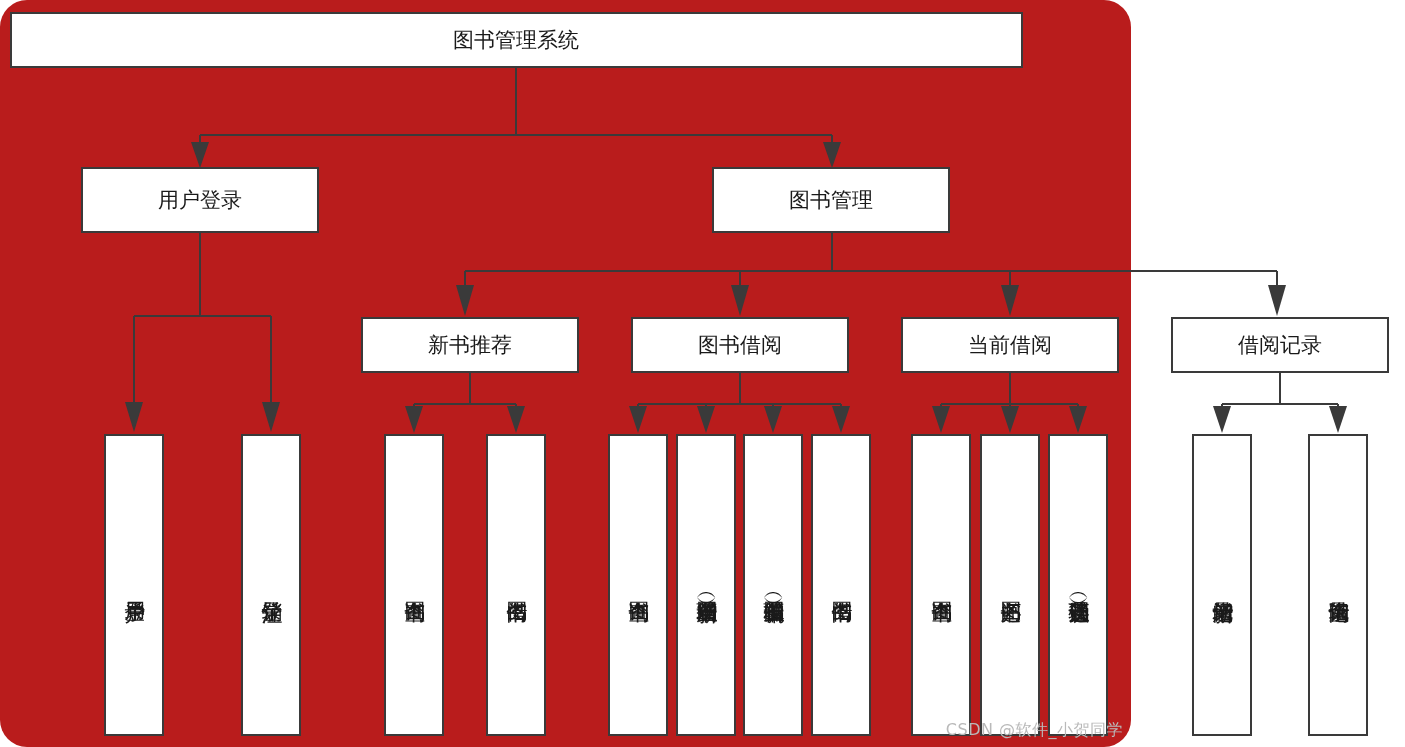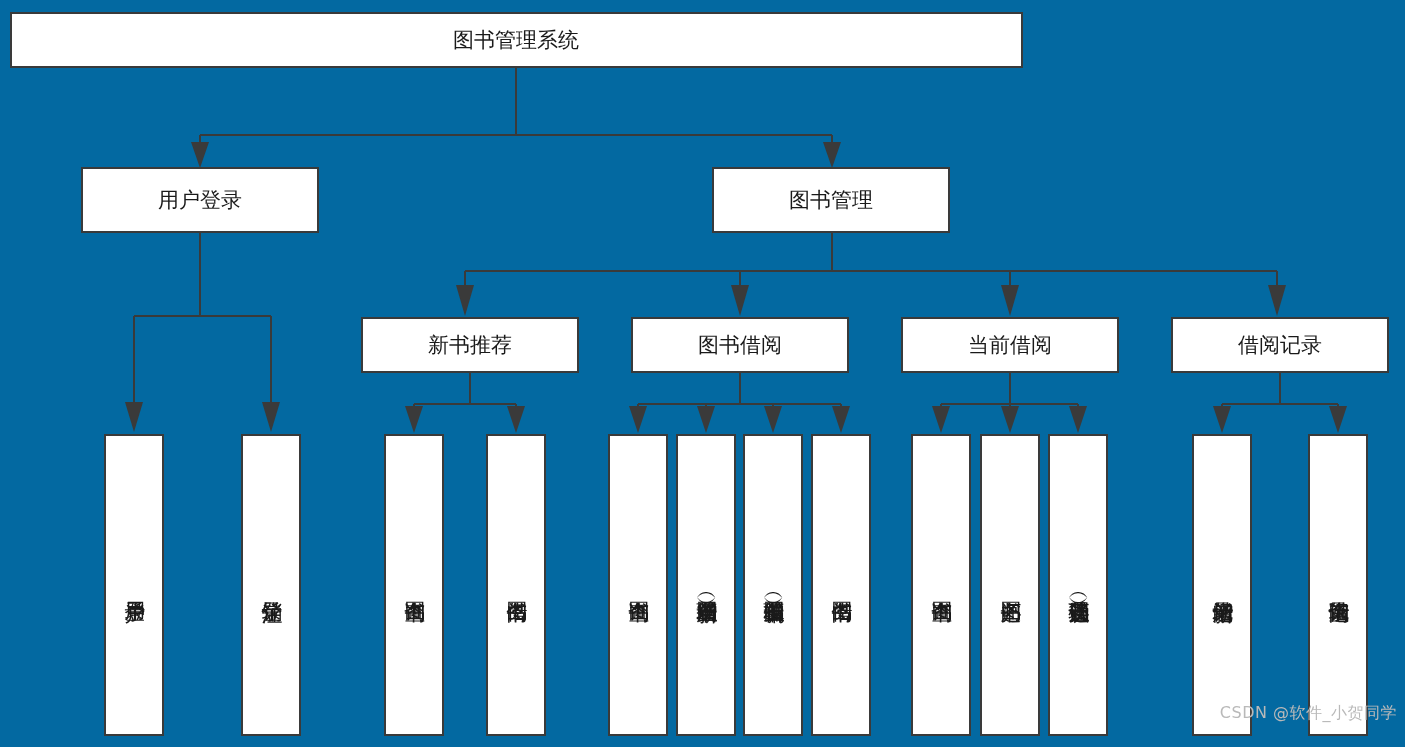--- a/index.html
+++ b/index.html
@@ -9,23 +9,24 @@
     background: #ffffff;
   }
   body {
     width: 1405px;
     height: 747px;
     overflow: hidden;
     font-family: "DejaVu Sans", "Liberation Sans", sans-serif;
   }
   #diagram-root {
     position: relative;
-    width: 1405px;
+    width: 1131px;
     height: 747px;
-    background: #0369a1;
+    background: #b91c1c;
+    border-radius: 27px;
   }
   svg#diagram-svg {
     position: absolute;
     top: 0;
     left: 0;
     width: 1405px;
     height: 747px;
     display: block;
   }
   .node-box {
@@ -58,21 +59,21 @@
     fill: #1a1a1a;
     text-anchor: middle;
     dominant-baseline: middle;
     writing-mode: vertical-rl;
     text-orientation: upright;
     white-space: pre;
   }
   .watermark {
     position: absolute;
     right: 8px;
-    bottom: 23px;
+    bottom: 6px;
     font-family: "DejaVu Sans", "Liberation Sans", sans-serif;
     font-size: 16px;
     color: #b9b9b9;
     letter-spacing: 0.5px;
     pointer-events: none;
     user-select: none;
   }
 </style>
 </head>
 <body>

